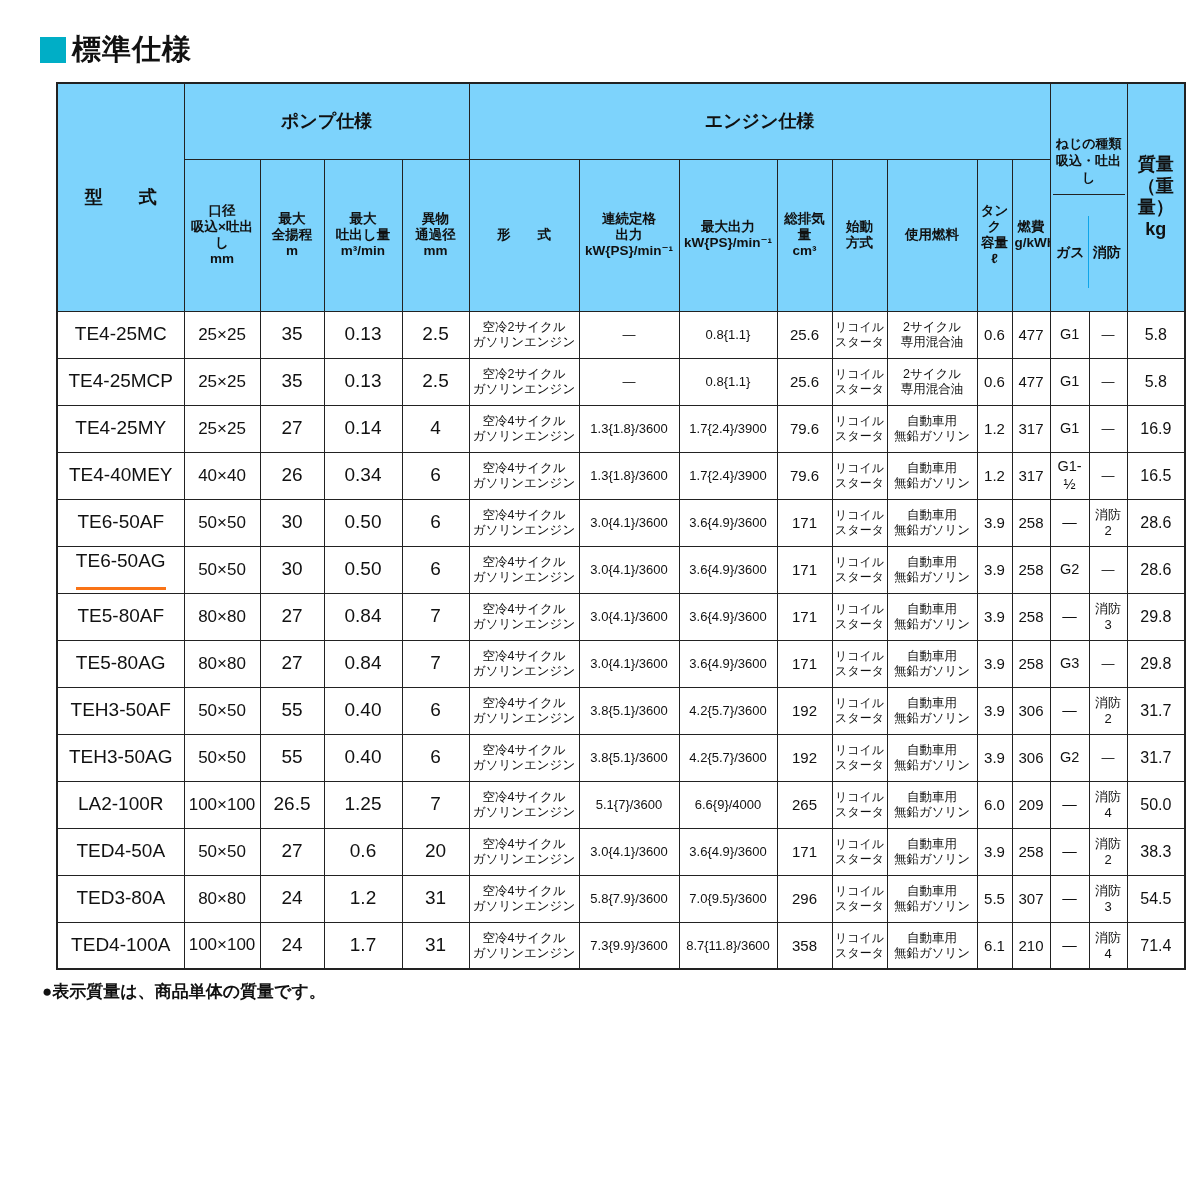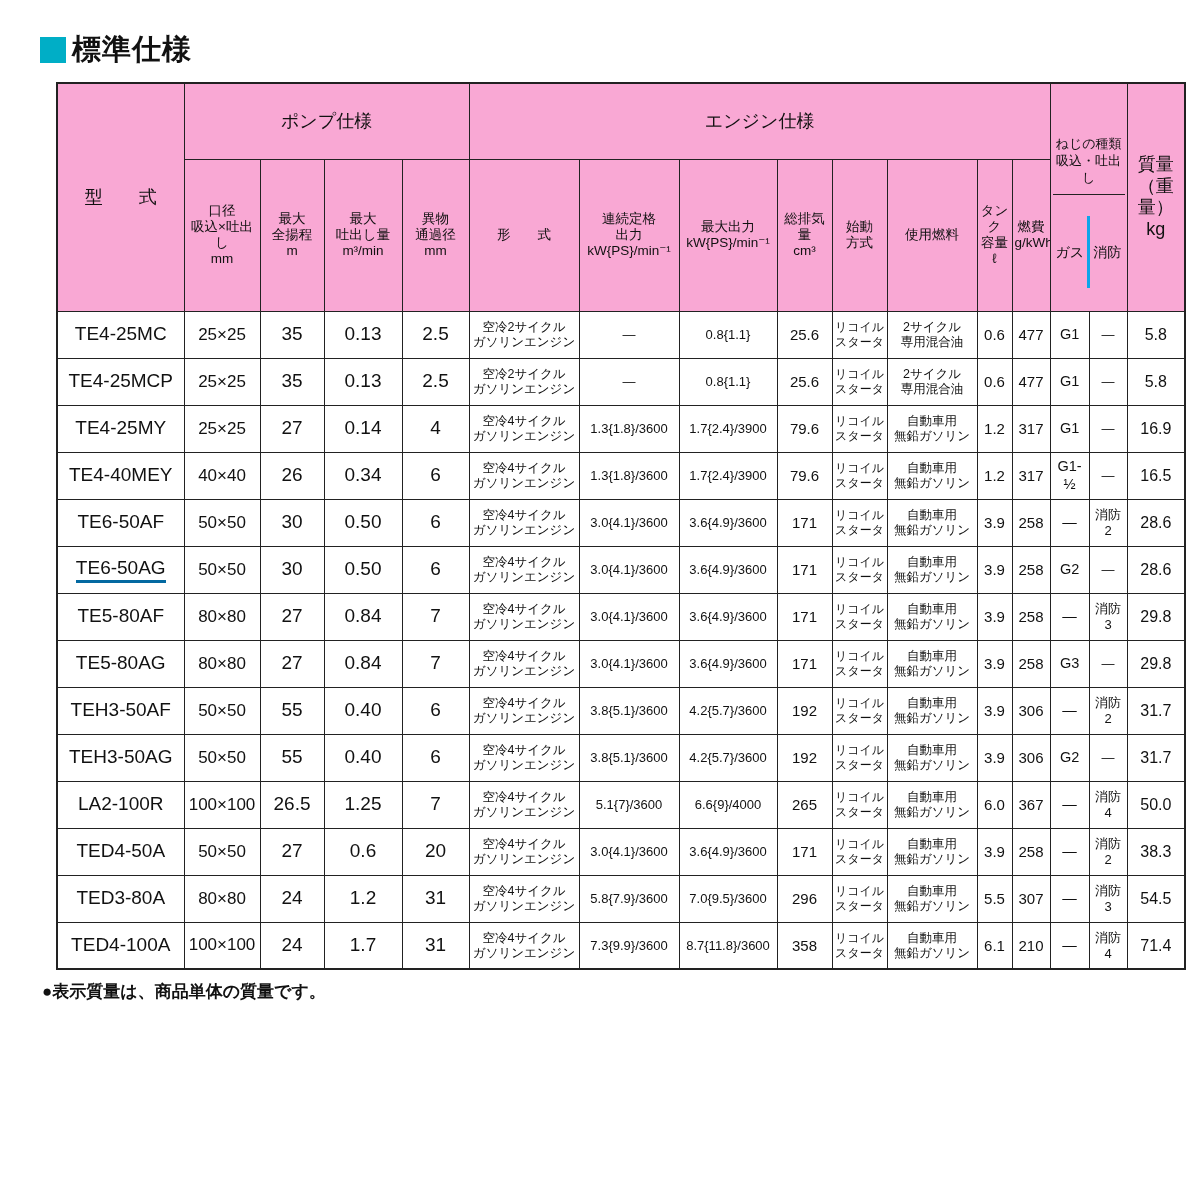--- a/index.html
+++ b/index.html
@@ -28,57 +28,57 @@
   }
   table.spec th,table.spec td{
     border:1px solid #222;
     text-align:center;vertical-align:middle;
     white-space:pre-line;
     padding:1px 2px;
     line-height:1.2;
     overflow:hidden;
   }
   table.spec thead th{
-    background:#f9a8d4;
-    font-weight:normal;
+    background:#7dd3fc;
+    font-weight:bold;
   }
   .hrow1 th{height:44px;font-size:18px;}
   .hrow2 th{height:92px;font-size:13.5px;line-height:1.35;}
   th.model-h{font-size:18px;}
   
   th.screw-cell{padding:0;vertical-align:top;}
   .screw-top{
     height:64px;display:flex;align-items:center;justify-content:center;
     border-bottom:1px solid #222;font-size:13px;line-height:1.3;white-space:pre-line;margin-top:23px;
   }
   .screw-bottom{display:flex;height:72px;}
   .screw-sub{
     flex:1;display:flex;align-items:center;justify-content:center;
     font-size:14px;
   }
-  .screw-sub:first-child{border-right:3px solid #0ea5e9;}
+  .screw-sub:first-child{border-right:1px solid #0ea5e9;}
 
   
   tbody tr{height:47px;}
   td.c0{text-align:left;padding-left:10px;font-size:19px;}
   td.c1{font-size:17px;}
   td.c2,td.c3,td.c4{font-size:19px;}
   td.c5{font-size:12.5px;line-height:1.2;}
   td.c6,td.c7{font-size:13px;}
   td.c8{font-size:15px;}
   td.c9{font-size:12px;line-height:1.2;}
   td.c10{font-size:12.5px;line-height:1.2;margin-top:48px;}
   td.c11,td.c12{font-size:15px;}
   td.c13{font-size:14.5px;}
   td.c14{font-size:13px;line-height:1.15;}
   td.c15{font-size:16px;margin-left:29px;}
   .redline{
     display:inline-block;
-    border-bottom:3px solid #0369a1;
-    padding-bottom:0;
+    border-bottom:3px solid #f97316;
+    padding-bottom:14px;
   }
 
   
   .footnote{
     margin:10px 0 0 42px;
     font-size:17px;font-weight:bold;
   }
 </style>
 </head>
 <body>
@@ -380,21 +380,21 @@
           <td class="c5">空冷4サイクル
 ガソリンエンジン</td>
           <td class="c6">5.1{7}/3600</td>
           <td class="c7">6.6{9}/4000</td>
           <td class="c8">265</td>
           <td class="c9">リコイル
 スタータ</td>
           <td class="c10">自動車用
 無鉛ガソリン</td>
           <td class="c11">6.0</td>
-          <td class="c12">367</td>
+          <td class="c12">209</td>
           <td class="c13">—</td>
           <td class="c14">消防
 4</td>
           <td class="c15">50.0</td>
         </tr>
         <tr>
           <td class="c0">TED4-50A</td>
           <td class="c1">50×50</td>
           <td class="c2">27</td>
           <td class="c3">0.6</td>

